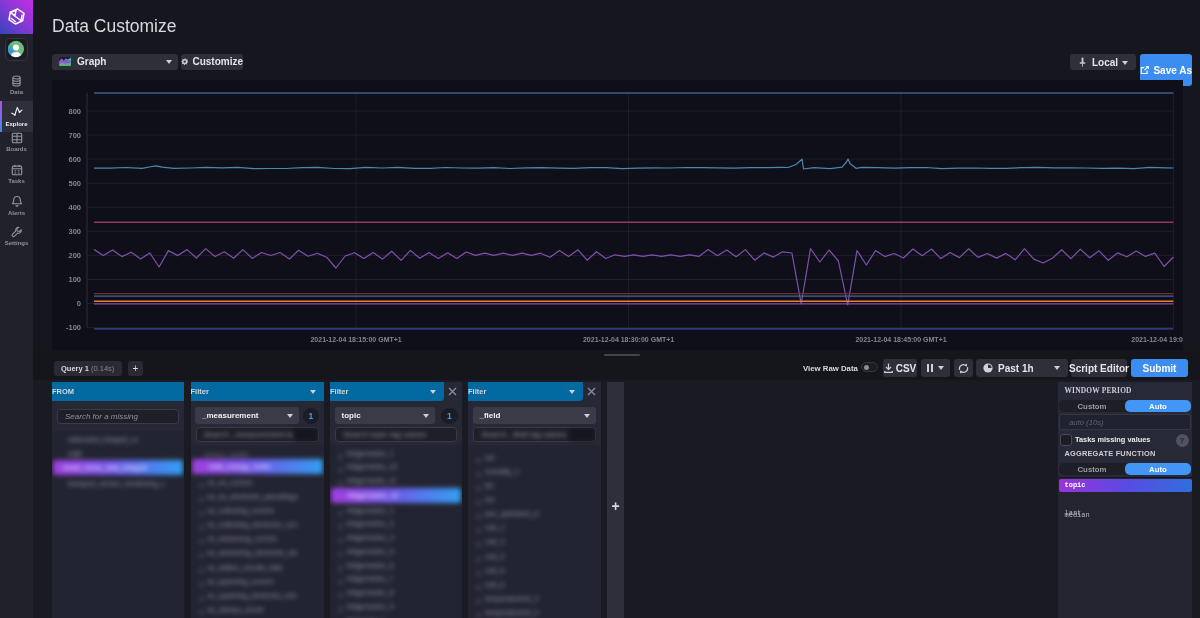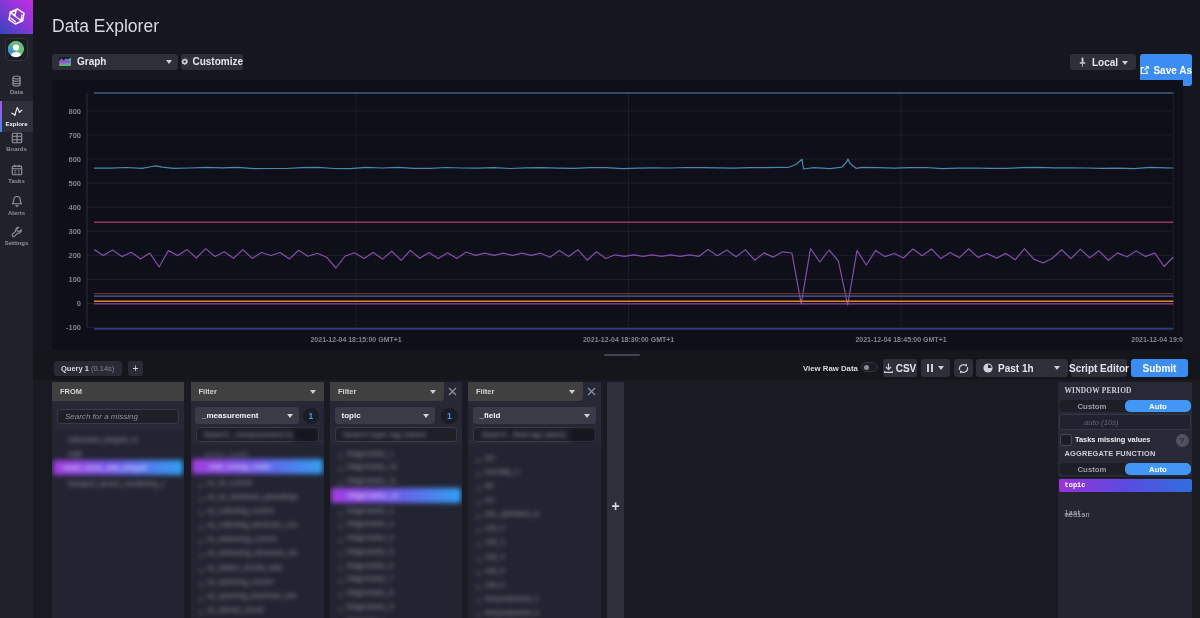--- a/index.html
+++ b/index.html
@@ -1,21 +1,21 @@
 <!DOCTYPE html>
 <html><head><meta charset="utf-8">
 <style>
 * { margin:0; padding:0; box-sizing:border-box; }
 html,body { width:1200px; height:618px; }
 body { background:#16171e; font-family:"Liberation Sans",sans-serif; overflow:hidden; position:relative; }
 .abs { position:absolute; }
 .btn { position:absolute; background:#2e2f38; border-radius:3px; color:#e4e5ea; font-size:10px; font-weight:bold; display:flex; align-items:center; justify-content:center; white-space:nowrap; }
 .caret { width:0; height:0; border-left:3.5px solid transparent; border-right:3.5px solid transparent; border-top:4px solid #cfd0d6; display:inline-block; }
 .panel { position:absolute; background:#272835; top:382px; bottom:0; overflow:hidden; }
-.phead { position:absolute; left:0; top:0; height:19px; background:#404040; color:#d4d5dc; font-size:7.5px; font-weight:bold; display:flex; align-items:center; padding-left:8px; }
+.phead { position:absolute; left:0; top:0; height:19px; background:#0369a1; color:#d4d5dc; font-size:7.5px; font-weight:bold; display:flex; align-items:center; }
 .drop { position:absolute; background:#3a3b47; border-radius:3px; color:#eef0f4; font-size:8px; font-weight:bold; display:flex; align-items:center; padding-left:7px; height:17px; }
 .search { position:absolute; height:15px; background:#1e1f27; border:1px solid #3a3b47; border-radius:3.5px; color:#8f91a0; font-style:italic; font-size:8px; display:flex; align-items:center; padding-left:7px; }
 .listbg { position:absolute; left:0; right:0; bottom:0; background:#232431; }
 .selbar { position:absolute; left:1px; right:1px; height:15px; border-radius:2.5px; background:linear-gradient(90deg,#a13fe0 0%,#7257e8 45%,#31a0f2 100%); color:#f5f0fa; font-size:7px; display:flex; align-items:center; padding-left:17px; }
 .blur { filter: blur(2.7px); }
 .blur1 { filter: blur(2.2px); }
 .mono { font-family:"Liberation Mono",monospace; }
 </style></head><body>
 
 <div class="abs" style="left:33px;top:350px;width:1167px;height:30px;background:#15161c;"></div>
@@ -101,21 +101,21 @@
 <div class="abs" style="left:0;top:209.5px;width:33px;text-align:center;font-size:6px;font-weight:bold;color:#8f919c;">Alerts</div>
 <div class="abs" style="left:0;top:226.3px;width:33px;display:flex;justify-content:center;">
     <svg width="12" height="12" viewBox="0 0 14 14">
       <g stroke="#95979f" fill="none" stroke-width="1.3" stroke-linejoin="round">
         <path d="M9.4 1.6 A3.4 3.4 0 0 0 5.5 5.9 L1.8 9.6 A1.6 1.6 0 0 0 4.1 11.9 L7.8 8.2 A3.4 3.4 0 0 0 12.1 4.3 L10 6.4 L7.3 5.7 L6.6 3 Z" stroke-width="1.2"></path>
       </g>
     </svg>
   </div>
 <div class="abs" style="left:0;top:240px;width:33px;text-align:center;font-size:6px;font-weight:bold;color:#8f919c;">Settings</div>
 
-<div class="abs" style="left:52px;top:16px;font-size:17.5px;color:#d8d9e0;">Data Explorer</div>
+<div class="abs" style="left:52px;top:16px;font-size:17.5px;color:#d8d9e0;">Data Customize</div>
 
 <div class="btn" style="left:52px;top:54px;width:126px;height:15.5px;justify-content:flex-start;padding-left:7px;">
  <svg width="12" height="9" viewBox="0 0 12 9" style="margin-right:6px;border-radius:1.5px;">
       <rect width="12" height="9" fill="#1c1d24"></rect>
       <path d="M0 9 L0 4.5 L2.6 1.2 L5 4 L7 2.8 L12 5 L12 9 Z" fill="#9a50d8"></path>
       <path d="M4.6 3.8 L6.8 1.6 L9 2.6 L12 0.6 L12 5 L7 2.8 L5 4 Z" fill="#4aa8c8"></path>
       <path d="M0 9 L0 7.4 L3 5.8 L6.2 6.8 L12 5.4 L12 9 Z" fill="#55b575"></path>
     </svg>
  Graph
  <span class="caret" style="position:absolute;right:6px;top:6px;"></span>
@@ -454,21 +454,21 @@
 
 <div class="abs" style="left:607px;top:382px;width:17px;bottom:0;background:#2e2f3a;"></div>
 <div class="abs" style="left:607px;top:499px;width:17px;height:14px;color:#d6d7dd;font-size:14px;font-weight:bold;display:flex;align-items:center;justify-content:center;">+</div>
 
 <div class="panel" style="left:1058px;width:134px;background:#282936;">
  <div style="position:absolute;left:6.5px;top:4px;font-size:7.4px;font-weight:bold;color:#cdced6;letter-spacing:0.2px;font-family:Liberation Serif, serif;">WINDOW PERIOD</div>
  <div style="position:absolute;left:1px;top:18px;width:132px;height:12px;background:#1e1f26;border-radius:5px;">
    <span style="position:absolute;left:0;top:0;width:50%;height:100%;color:#9a9ca8;font-size:7.8px;font-weight:bold;display:flex;align-items:center;justify-content:center;">Custom</span>
    <span style="position:absolute;left:50%;top:0;width:50%;height:100%;background:#4296f5;border-radius:5px;color:#fff;font-size:7.8px;font-weight:bold;display:flex;align-items:center;justify-content:center;">Auto</span>
  </div>
- <div style="position:absolute;left:1px;top:32px;width:132px;height:16px;background:#212230;border:1px solid #363744;border-radius:3px;color:#62646f;font-size:7.7px;font-style:italic;display:flex;align-items:center;padding-left:24px;">auto (10s)</div>
+ <div style="position:absolute;left:1px;top:32px;width:132px;height:16px;background:#212230;border:1px solid #363744;border-radius:3px;color:#62646f;font-size:7.7px;font-style:italic;display:flex;align-items:center;padding-left:9px;">auto (10s)</div>
  <div style="position:absolute;left:1.5px;top:51.5px;width:12px;height:12px;background:#1c1d24;border:1px solid #4a4b57;border-radius:3px;"></div>
  <div style="position:absolute;left:17px;top:53px;font-size:7.4px;font-weight:bold;color:#ecedf1;">Tasks missing values</div>
  <div style="position:absolute;right:3.5px;top:51.5px;width:13px;height:13px;border-radius:50%;background:#515260;color:#23242c;font-size:8px;font-weight:bold;display:flex;align-items:center;justify-content:center;">?</div>
  <div style="position:absolute;left:6.5px;top:66.5px;font-size:7.4px;font-weight:bold;color:#cdced6;letter-spacing:0.2px;">AGGREGATE FUNCTION</div>
  <div style="position:absolute;left:1px;top:81px;width:132px;height:12px;background:#1e1f26;border-radius:5px;">
    <span style="position:absolute;left:0;top:0;width:50%;height:100%;color:#9a9ca8;font-size:7.8px;font-weight:bold;display:flex;align-items:center;justify-content:center;">Custom</span>
    <span style="position:absolute;left:50%;top:0;width:50%;height:100%;background:#4296f5;border-radius:5px;color:#fff;font-size:7.8px;font-weight:bold;display:flex;align-items:center;justify-content:center;">Auto</span>
  </div>
  <div style="position:absolute;left:0;right:0;top:95px;bottom:0;background:#242531;border-top:1px solid #15161c;"></div>
  <div style="position:absolute;left:0.5px;top:97px;width:133px;height:12.5px;border-radius:2px;background:linear-gradient(90deg,#9a33d9 0%,#5a4ae0 50%,#2f6fdd 100%);color:#fff;font-size:7px;font-weight:bold;display:flex;align-items:center;padding-left:6px;" class="mono">topic</div>

